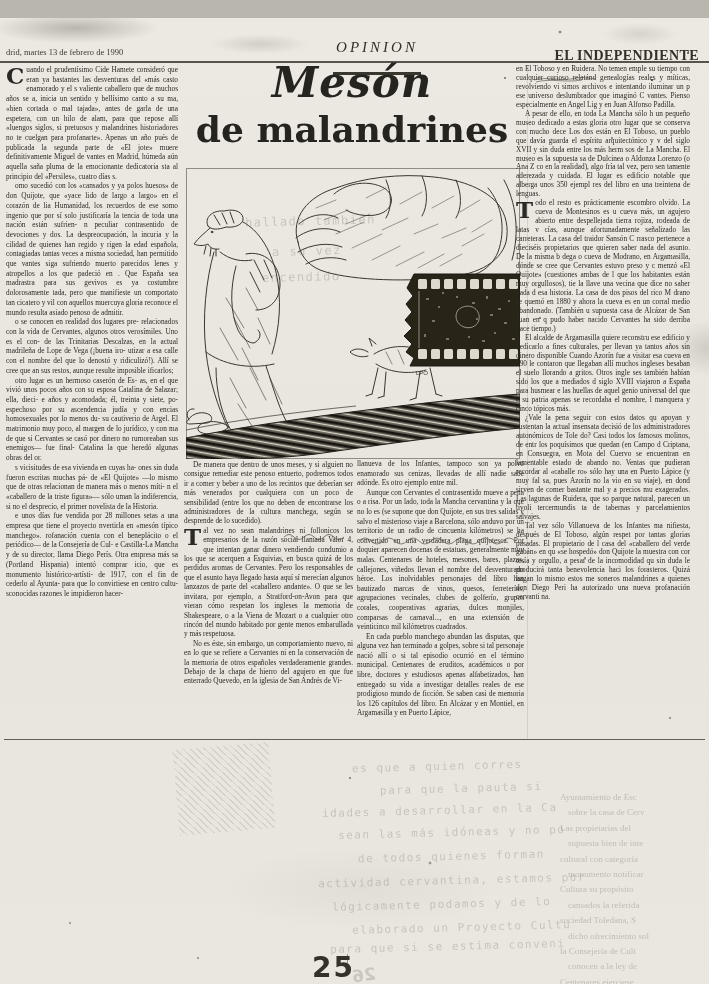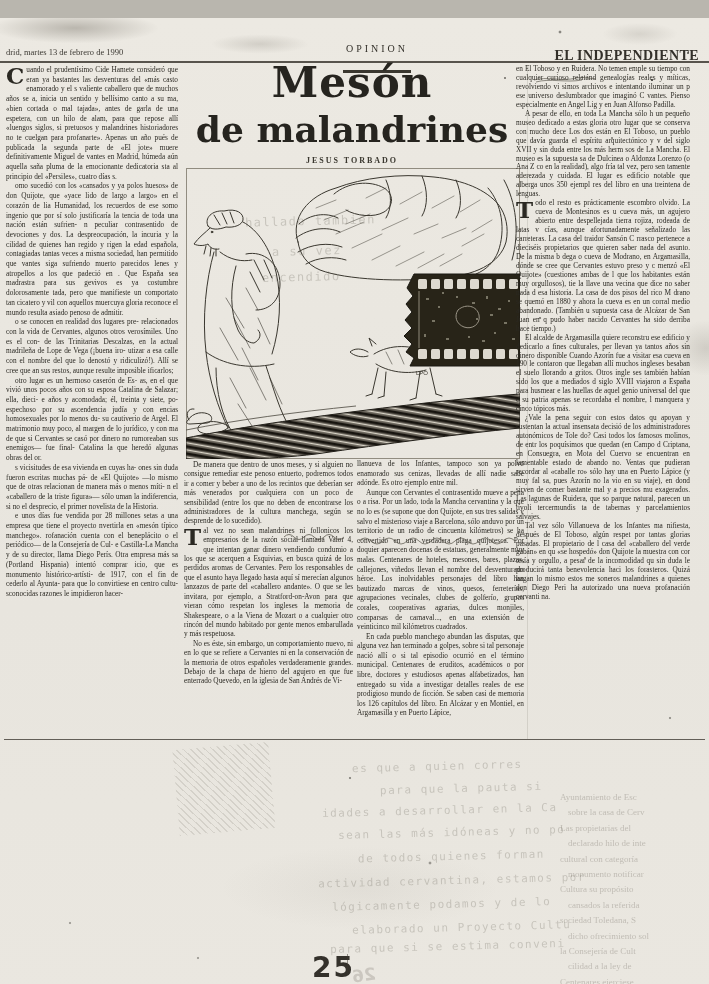--- a/index.html
+++ b/index.html
@@ -23,26 +23,26 @@
       radial-gradient(circle at 350px 760px, rgba(40,38,33,.45) 0 .8px, transparent 1.6px),
       radial-gradient(circle at 430px 845px, rgba(40,38,33,.4) 0 .9px, transparent 1.8px),
       radial-gradient(circle at 585px 540px, rgba(40,38,33,.45) 0 .7px, transparent 1.5px),
       radial-gradient(circle at 70px 905px, rgba(40,38,33,.35) 0 .8px, transparent 1.6px),
       radial-gradient(circle at 198px 940px, rgba(40,38,33,.35) 0 .8px, transparent 1.6px),
       radial-gradient(circle at 505px 60px, rgba(40,38,33,.5) 0 .7px, transparent 1.5px),
       radial-gradient(circle at 670px 700px, rgba(40,38,33,.4) 0 .8px, transparent 1.6px);}
   
   .header-date{position:absolute;left:6px;top:29px;font-size:8.5px;color:#3c3933;white-space:nowrap;}
   .header-section{position:absolute;left:312px;top:20px;width:130px;text-align:center;}
-  .header-section span{display:inline-block;font-size:10px;letter-spacing:3px;color:#33302a;border-bottom:3.5px solid #3a372f;padding:0 3px 16px;}
+  .header-section span{display:inline-block;font-size:15px;letter-spacing:3px;color:#33302a;border-bottom:3.5px solid #3a372f;padding:0 3px 16px;font-style:italic;}
   .header-masthead{position:absolute;right:10px;top:30px;font-size:14px;font-weight:bold;letter-spacing:.4px;color:#33302a;}
   .headrule{position:absolute;left:0;top:43px;width:709px;border-top:2px solid rgba(62,58,50,.85);}
   
   .title-block{position:absolute;left:182px;top:42px;width:340px;text-align:center;color:#26241f;}
-  .t1{font-family:"DejaVu Serif",serif;font-weight:bold;font-size:42px;line-height:46px;letter-spacing:1px;}
+  .t1{font-family:"DejaVu Serif",serif;font-style:italic;font-weight:bold;font-size:42px;line-height:46px;letter-spacing:1px;}
   .t2{font-family:"DejaVu Serif",serif;font-weight:bold;font-size:36px;line-height:46px;letter-spacing:0;}
   .byline{margin-top:4px;font-size:8px;font-weight:bold;letter-spacing:2px;color:#3a372f;}
   
   .col{position:absolute;text-align:justify;overflow:hidden;font-size:7.3px;color:#2b2923;}
   .col p{margin:0;text-indent:9px;}
   .col p.ni{text-indent:0;}
   .col1{left:6px;top:47px;width:172px;height:672px;line-height:9.7px;}
   .col2{left:184px;top:442px;width:169px;height:279px;line-height:9.4px;}
   .col3{left:357px;top:441px;width:167px;height:280px;line-height:9.6px;}
   .col4{left:516px;top:47px;width:174px;height:672px;line-height:8.95px;}
@@ -89,21 +89,20 @@
   <div class="header-date">drid, martes 13 de febrero de 1990</div>
   <div class="header-section">
     <span>OPINION</span>
   </div>
   <div class="header-masthead">EL INDEPENDIENTE</div>
   <div class="headrule"></div>
 
   <div class="title-block">
     <div class="t1">Mesón</div>
     <div class="t2">de malandrines</div>
-    <div class="byline">JESUS TORBADO</div>
   </div>
 
   <div class="col col1">
     <p class="ni"><span class="dcap">C</span><span>uando el prudentísimo Cide Hamete consideró que eran ya bastantes las desventuras del «más casto enamorado y el s valiente caballero que de muchos años se a, inicia un sentido y bellísimo canto a su ma, «bien cortada o mal tajada», antes de garla de una espetera, con un hilo de alam, para que repose allí «luengos siglos, si pretuosos y malandrines historiadores no te cuelgan para profanarte». Apenas un año pués de publicada la segunda parte de «El jote» muere definitivamente Miguel de vantes en Madrid, húmeda aún aquella saña pluma de la emocionante dedicatoria sta al principio del «Persiles», cuatro días s.</span></p>
     <p>omo sucedió con los «cansados y ya polos huesos» de don Quijote, que «yace lido de largo a largo» en el corazón de lia Humanidad, los recuerdos de ese somo ingenio que por sí solo justificaría la tencia de toda una nación están sufrien- n peculiar contrasentido de devociones y dos. La despreocupación, la incuria y la cilidad de quienes han regido y rigen la edad española, contagiadas tantas veces a misma sociedad, han permitido que vantes siga sufriendo muerto parecidos lenes y atropellos a los que padeció en . Que España sea madrastra para sus gevivos es ya costumbre dolorosamente tada, pero que manifieste un comportato tan cicatero y vil con aquellos muercuya gloria reconoce el mundo resulta asiado penoso de admitir.</p>
     <p>o se conocen en realidad dos lugares pre- relacionados con la vida de Cervantes, algunos otros verosímiles. Uno es el con- de las Trinitarias Descalzas, en la actual madrileña de Lope de Vega (¡buena iro- utizar a esa calle con el nombre del que lo denostó y ridiculizó!). Allí se cree que an sus restos, aunque resulte imposible ificarlos;</p>
     <p>otro lugar es un hermoso caserón de Es- as, en el que vivió unos pocos años con su esposa Catalina de Salazar; ella, dieci- e años y acomodada; él, treinta y siete, po- espechoso por su ascendencia judía y con encias homosexuales por lo menos du- su cautiverio de Argel. El matrimonio muy poco, al margen de lo jurídico, y con ma de que si Cervantes se casó por dinero no rumoreaban sus enemigos— fue final- Catalina la que heredó algunas obras del or.</p>
     <p>s vicisitudes de esa vivienda en cuyas ha- ones sin duda fueron escritas muchas pá- de «El Quijote» —lo mismo que de otras relacionan de manera más o menos míti- n el «caballero de la triste figura»— sólo uman la indiferencia, si no el desprecio, el primer novelista de la Historia.</p>
     <p>e unos días fue vendida por 28 millones setas a una empresa que tiene el proyecto nvertirla en «mesón típico manchego». rofanación cuenta con el beneplácito o el periódico— de la Consejería de Cul- e Castilla-La Mancha y de su director, llama Diego Perís. Otra empresa más sa (Portland Hispania) intentó comprar icio, que es monumento histórico-artísti- de 1917, con el fin de cederlo al Ayunta- para que lo convirtiese en centro cultu- sconocidas razones le impidieron hacer-</p>
   </div>
@@ -295,29 +294,29 @@
       <span>actividad cervantina, estamos por</span>
       <span>lógicamente podamos y de lo</span>
       <span>elaborado un Proyecto Cultu</span>
       <span>para que si se estima conveni</span>
     </div>
   <div class="ghost-right">
 
   <span>Ayuntamiento de Esc</span>
       <span>sobre la casa de Cerv</span>
       <span>Las propietarias del</span>
-      <span>declarado hilo de inte</span>
+      <span>supuesta bien de inte</span>
       <span>cultural con categoría</span>
       <span>monumento notificar</span>
       <span>Cultura su propósito</span>
       <span>cansados la referida</span>
       <span>sociedad Toledana, S</span>
       <span>dicho ofrecimiento sol</span>
       <span>la Consejería de Cult</span>
-      <span>cilidad a la ley de</span>
+      <span>conocen a la ley de</span>
       <span>Centenares ejerciese</span>
       <span>derecho esta corporación</span>
     </div>
   <div class="ghost-hatch"></div>
 
   <div class="pagenum">25</div>
   <div class="pagenum-tick"></div>
   <div class="ghost26">26</div>
 </div>
 

